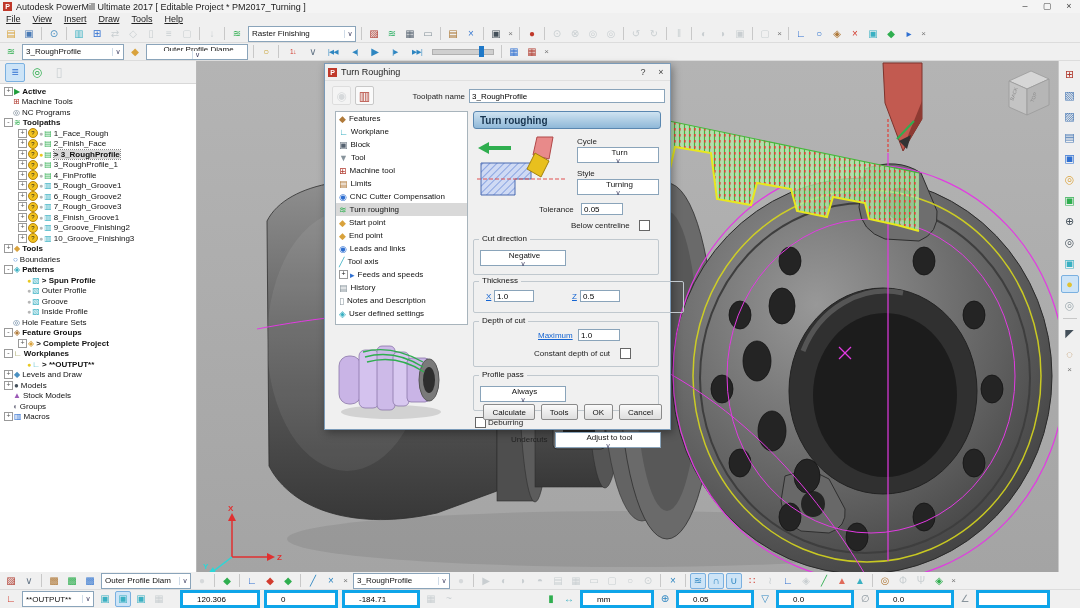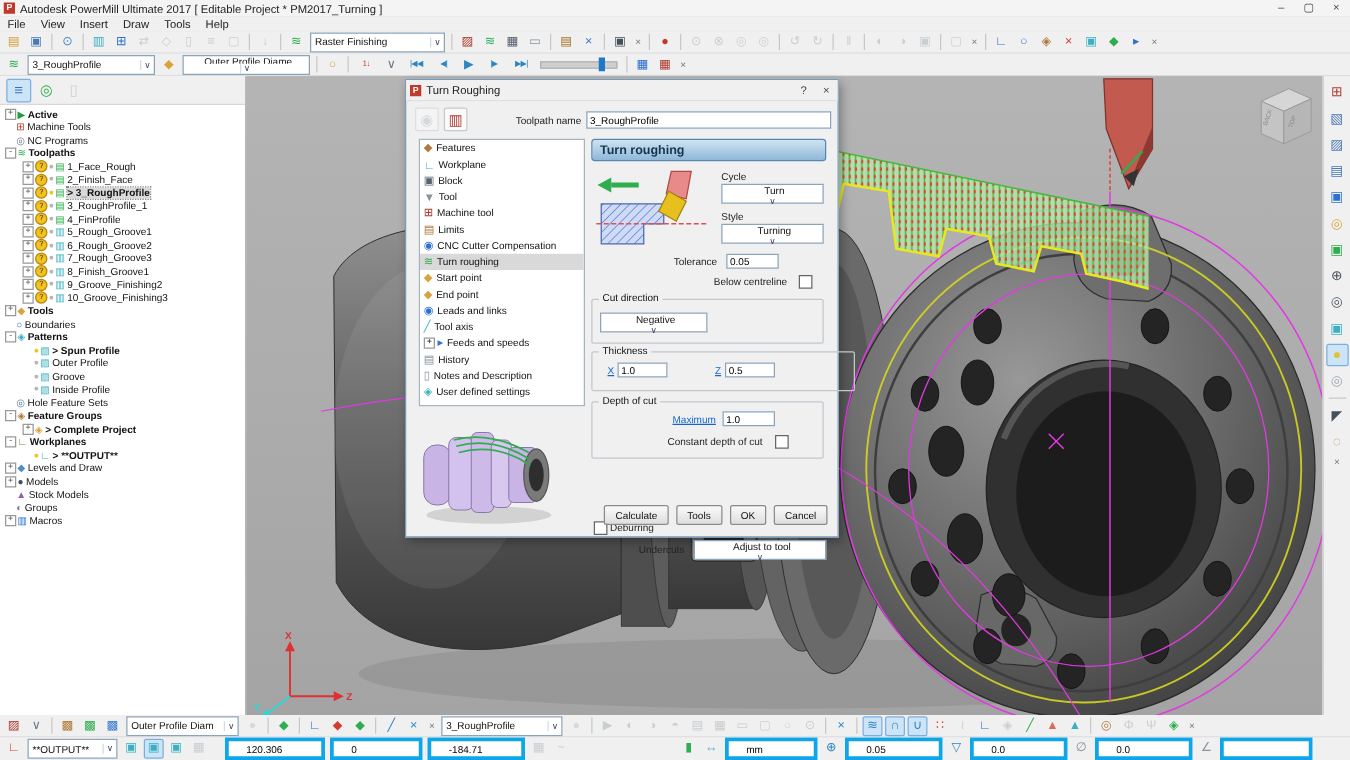--- a/index.html
+++ b/index.html
@@ -8,21 +8,21 @@
   
   .titlebar{position:absolute;left:0;top:0;width:1080px;height:13px;background:#f4f4f4;
     border-bottom:1px solid #d8d8d8;display:flex;align-items:center;}
   .appicon{width:9px;height:9px;background:#c0392b;color:#fff;font-size:7px;font-weight:bold;
     display:flex;align-items:center;justify-content:center;margin:0 4px 0 3px;}
   .title{font-size:9px;color:#222;}
   .wincontrols{margin-left:auto;display:flex;height:13px;}
   .wincontrols .wc{width:22px;text-align:center;font-size:9px;line-height:13px;color:#444;}
   .menubar{position:absolute;left:0;top:13px;width:1080px;height:12px;background:#f0f0f0;
     display:flex;align-items:center;border-bottom:1px solid #e2e2e2;}
-  .menubar span{padding:0 6px;font-size:9px;color:#222;}
+  .menubar span{padding:0 6px;font-size:9px;color:#222;text-decoration:underline;}
   
   .tbar{position:absolute;left:0;width:1080px;height:18px;background:#f0f0f0;display:flex;
     align-items:center;padding-left:2px;box-sizing:border-box;border-bottom:1px solid #dcdcdc;}
   .tb1{top:25px;} .tb2{top:43px;}
   .tbi{width:14px;height:14px;margin:0 1px;display:flex;align-items:center;justify-content:center;
     font-size:10px;line-height:14px;border:1px solid transparent;border-radius:2px;cursor:default;}
   .tbi.wide{font-size:6.5px;letter-spacing:-0.5px;width:18px;}
   .tbi.gr{opacity:.45;}
   .tbi.hl{background:#cde4f7;border-color:#7ab0e0;}
   .tbx{width:9px;height:14px;font-size:8px;color:#777;display:flex;align-items:center;justify-content:center;margin:0 1px;}
@@ -675,20 +675,27 @@
           </div>
 
           <div class="group" style="left:0;top:210px;width:184px;height:44px;">
             <span class="legend">Depth of cut</span>
             <span class="dlabel lnk" style="left:64px;top:9px;">Maximum</span>
             <input class="din" style="left: 104px; top: 7px; width: 42px;" readonly="" value="1.0">
             <span class="dlabel" style="left:60px;top:27px;">Constant depth of cut</span>
             <span class="cb" style="left:146px;top:26px;"></span>
           </div>
 
+          <div class="group" style="left:0;top:264px;width:184px;height:34px;">
+            <span class="legend">Profile pass</span>
+            <div class="dsel" style="left:6px;top:10px;width:84px;">
+              <span class="val">Always</span>
+                <span class="chev">∨</span>
+            </div>
+          </div>
 
           <span class="cb" style="left:2px;top:306px;"></span>
           <div class="dlabel" style="left:15px;top:307px;">Deburring</div>
 
           <div class="dlabel" style="left:38px;top:324px;">Undercuts</div>
           <div class="dsel" style="left:82px;top:321px;width:104px;">
             <span class="val">Adjust to tool</span>
               <span class="chev">∨</span>
           </div>
         </div>

